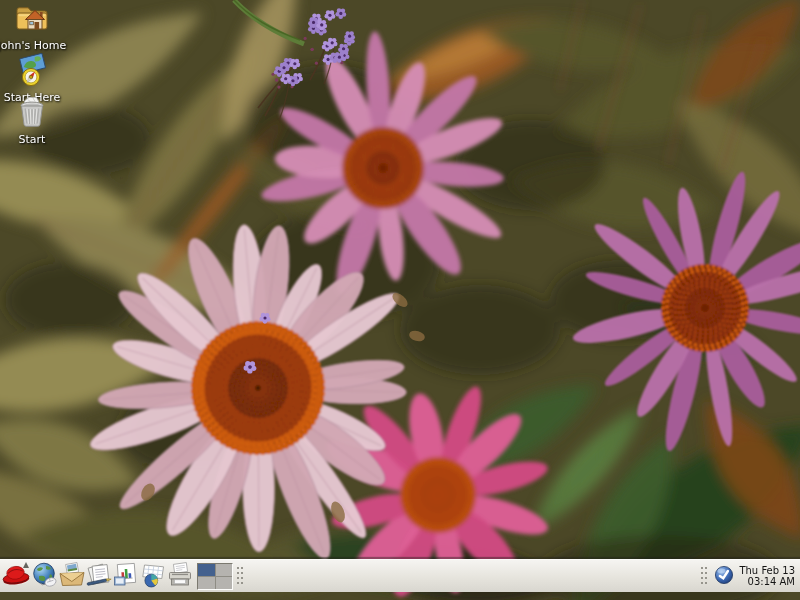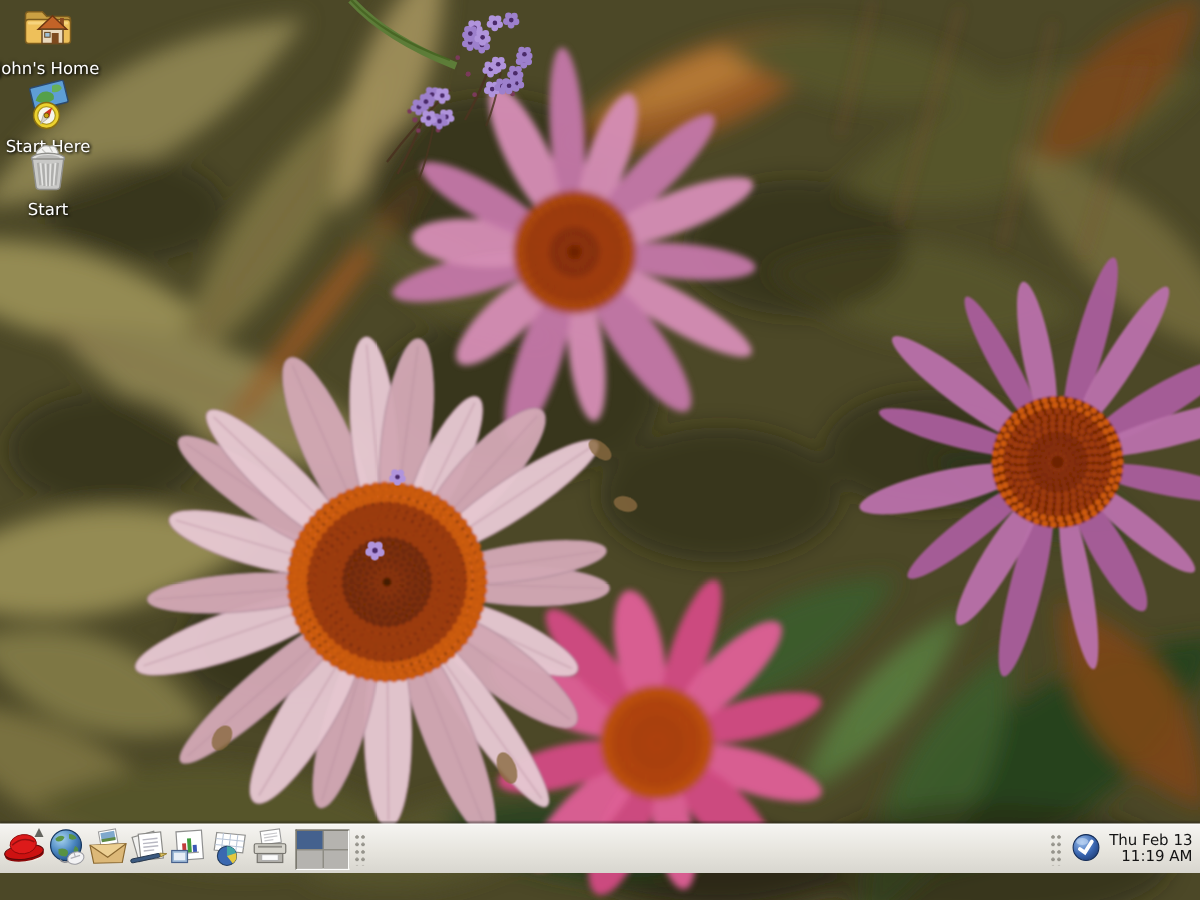--- a/index.html
+++ b/index.html
@@ -8,21 +8,21 @@
   #wallpaper{position:absolute;left:0;top:0;}
 
   
   .desk-icon{position:absolute;left:-10px;width:84px;display:flex;flex-direction:column;
              align-items:center;cursor:pointer;}
   .desk-icon .ic{display:block;}
   .desk-label{margin-top:1px;font-size:11px;line-height:12px;color:#fff;text-align:center;
               text-shadow:1px 1px 2px rgba(0,0,0,.95),0 0 3px rgba(0,0,0,.7);white-space:nowrap;}
 
   
-  .panel{position:absolute;left:0;bottom:18px;width:800px;height:33px;box-sizing:border-box;
+  .panel{position:absolute;left:0;bottom:8px;width:800px;height:33px;box-sizing:border-box;
          background:linear-gradient(#f5f4f1,#e6e4dd 55%,#d8d6cf);
          border-top:1px solid #fbfbf9;box-shadow:0 -2px 1px rgba(30,30,26,.4);
          display:flex;align-items:center;}
   .launcher{position:relative;width:27px;height:31px;margin:0;padding:0;border:none;
             background:transparent;display:flex;align-items:center;justify-content:center;
             cursor:pointer;}
   .launcher.menu{width:31px;}
   .menu-arrow{position:absolute;right:2px;top:1px;width:0;height:0;
               border-left:3.5px solid transparent;border-right:3.5px solid transparent;
               border-bottom:6px solid #4c4c46;opacity:.85;}
@@ -1933,16 +1933,16 @@
           </defs>
           <circle cx="10" cy="10" r="8.6" fill="url(#ug)" stroke="#142c56" stroke-width="0.7"></circle>
           <ellipse cx="7.5" cy="6" rx="4" ry="2.4" fill="#cfe2f8" opacity="0.5"></ellipse>
           <path d="M5.8 10.4 L8.8 13.2 L14.4 6.6" stroke="#fff" stroke-width="2.5" fill="none" stroke-linecap="round" transform="rotate(-8 10 10)"></path>
         </svg>
       </span>
     </button>
 
     <div class="clock">
       <div>Thu Feb 13</div>
-      <div>11:19 AM</div>
+      <div>03:14 AM</div>
     </div>
   </div>
 </div>
 
 </body></html>

